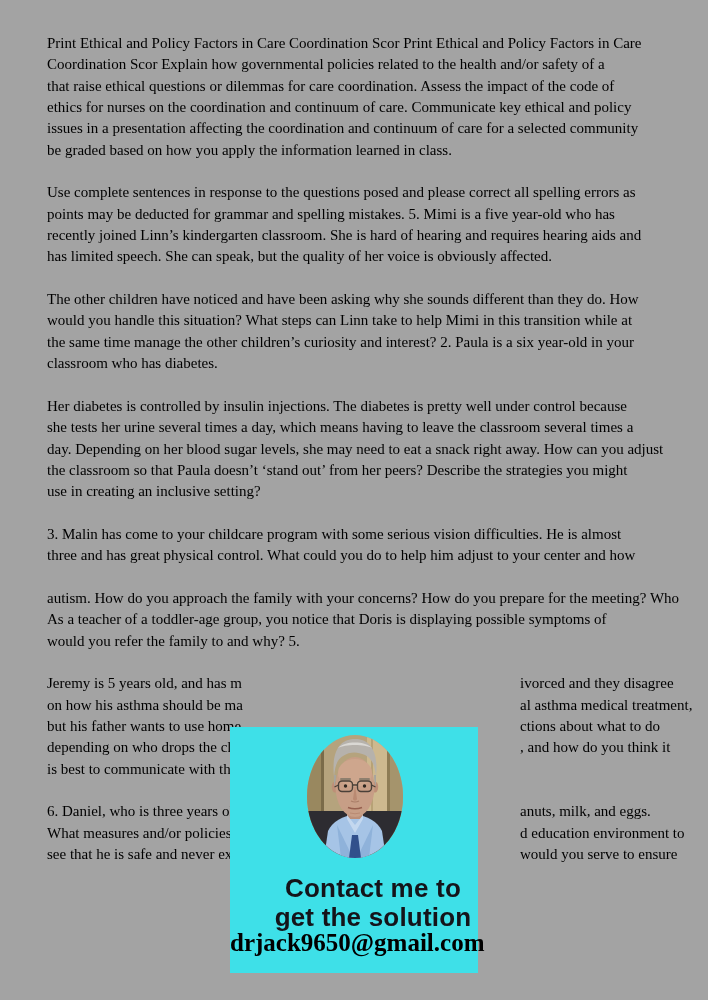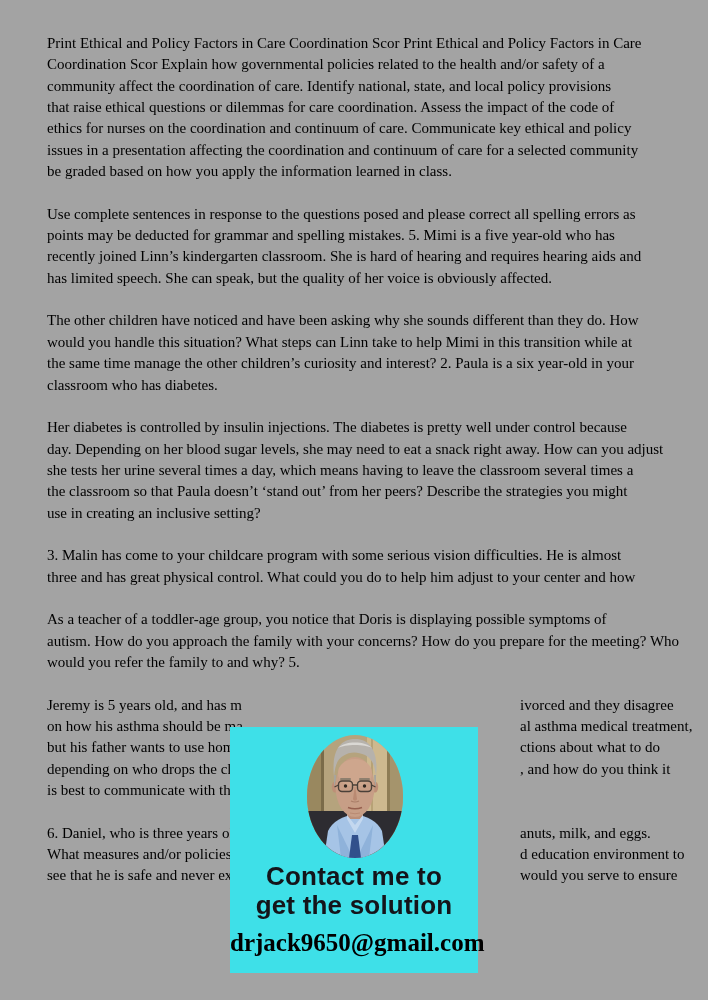--- a/index.html
+++ b/index.html
@@ -15,42 +15,42 @@
   .para { margin:0 0 21.35px 0; }
   .line { position:relative; height:21.35px; white-space:nowrap; }
   .rf { position:absolute; left:431px; top:0;margin-left:42px; }
   .overlay {
     position:absolute; left:230px; top:727px; width:248px; height:246px;
     background:#3EE0E8; z-index:2;
   }
   .photo { position:absolute; left:77px; top:8px; width:96px; height:123px; }
   .photo svg { display:block; width:96px; height:123px; }
   .headline {
-    position:absolute; top:135px; left:0; width:100%;
+    position:absolute; top:147px; left:0; width:100%;
     text-align:center; font-family:"Liberation Sans", sans-serif;
     font-weight:bold; font-size:26px; line-height:29px; color:#14141a;
     letter-spacing:0.2px;
+    padding-left:19px;
   }
   .email {
     position:absolute; top:202px; left:0; width:100%;
     text-align:left; font-family:"Liberation Serif", serif;
     font-weight:bold; font-size:25px; color:#000;
   }
 </style>
 </head>
 <body>
 
 <div class="page">
 
   <div class="doc">
 
     <div class="para">
       <div class="line">Print Ethical and Policy Factors in Care Coordination Scor Print Ethical and Policy Factors in Care</div>
       <div class="line">Coordination Scor Explain how governmental policies related to the health and/or safety of a</div>
-      <div class="line">community affect the coordination of care. Identify national, state, and local policy provisions</div>
       <div class="line">that raise ethical questions or dilemmas for care coordination. Assess the impact of the code of</div>
       <div class="line">ethics for nurses on the coordination and continuum of care. Communicate key ethical and policy</div>
       <div class="line">issues in a presentation affecting the coordination and continuum of care for a selected community</div>
       <div class="line">be graded based on how you apply the information learned in class.</div>
     </div>
 
     <div class="para">
       <div class="line">Use complete sentences in response to the questions posed and please correct all spelling errors as</div>
       <div class="line">points may be deducted for grammar and spelling mistakes. 5. Mimi is a five year-old who has</div>
       <div class="line">recently joined Linn’s kindergarten classroom. She is hard of hearing and requires hearing aids and</div>
@@ -59,34 +59,34 @@
 
     <div class="para">
       <div class="line">The other children have noticed and have been asking why she sounds different than they do. How</div>
       <div class="line">would you handle this situation? What steps can Linn take to help Mimi in this transition while at</div>
       <div class="line">the same time manage the other children’s curiosity and interest? 2. Paula is a six year-old in your</div>
       <div class="line">classroom who has diabetes.</div>
     </div>
 
     <div class="para">
       <div class="line">Her diabetes is controlled by insulin injections. The diabetes is pretty well under control because</div>
+      <div class="line">she tests her urine several times a day, which means having to leave the classroom several times a</div>
       <div class="line">day. Depending on her blood sugar levels, she may need to eat a snack right away. How can you adjust</div>
-      <div class="line">she tests her urine several times a day, which means having to leave the classroom several times a</div>
       <div class="line">the classroom so that Paula doesn’t ‘stand out’ from her peers? Describe the strategies you might</div>
       <div class="line">use in creating an inclusive setting?</div>
     </div>
 
     <div class="para">
       <div class="line">3. Malin has come to your childcare program with some serious vision difficulties. He is almost</div>
       <div class="line">three and has great physical control. What could you do to help him adjust to your center and how</div>
     </div>
 
     <div class="para">
+      <div class="line">autism. How do you approach the family with your concerns? How do you prepare for the meeting? Who</div>
       <div class="line">As a teacher of a toddler-age group, you notice that Doris is displaying possible symptoms of</div>
-      <div class="line">autism. How do you approach the family with your concerns? How do you prepare for the meeting? Who</div>
       <div class="line">would you refer the family to and why? 5.</div>
     </div>
 
     <div class="para">
       <div class="line">
         <span>Jeremy is 5 years old, and has m</span>
         <span class="rf">ivorced and they disagree</span>
       </div>
       <div class="line">
         <span>on how his asthma should be ma</span>

